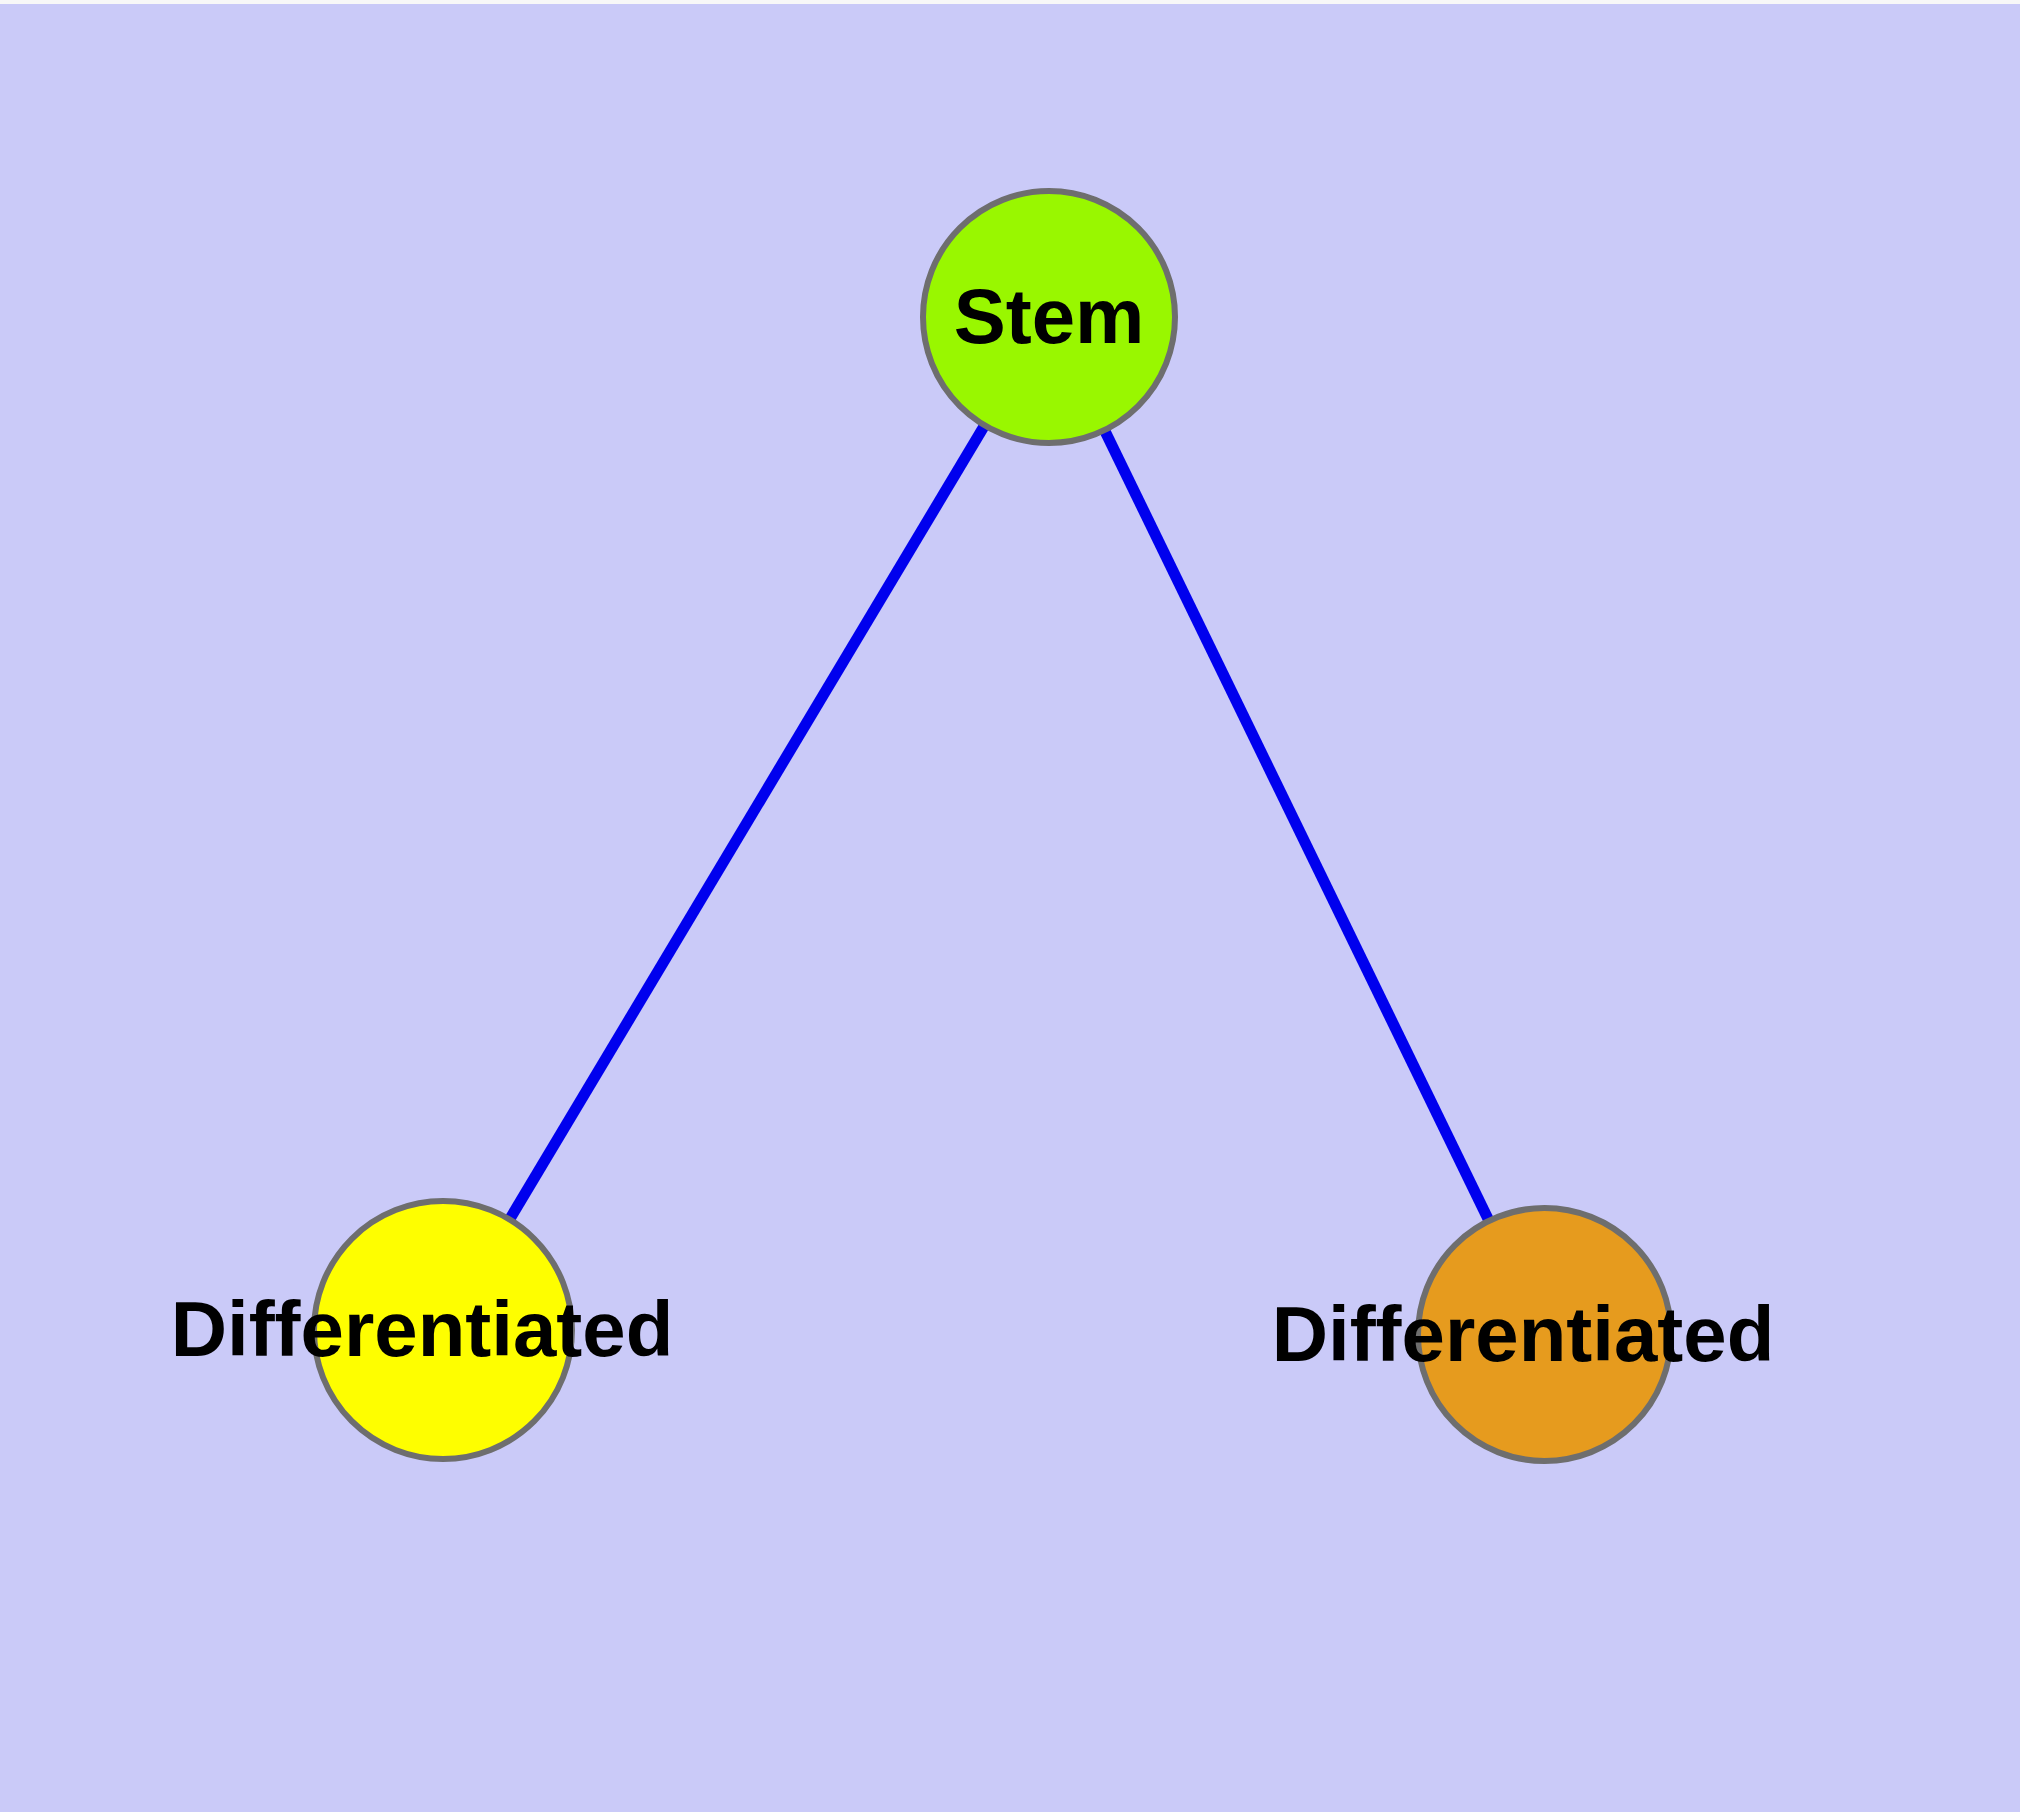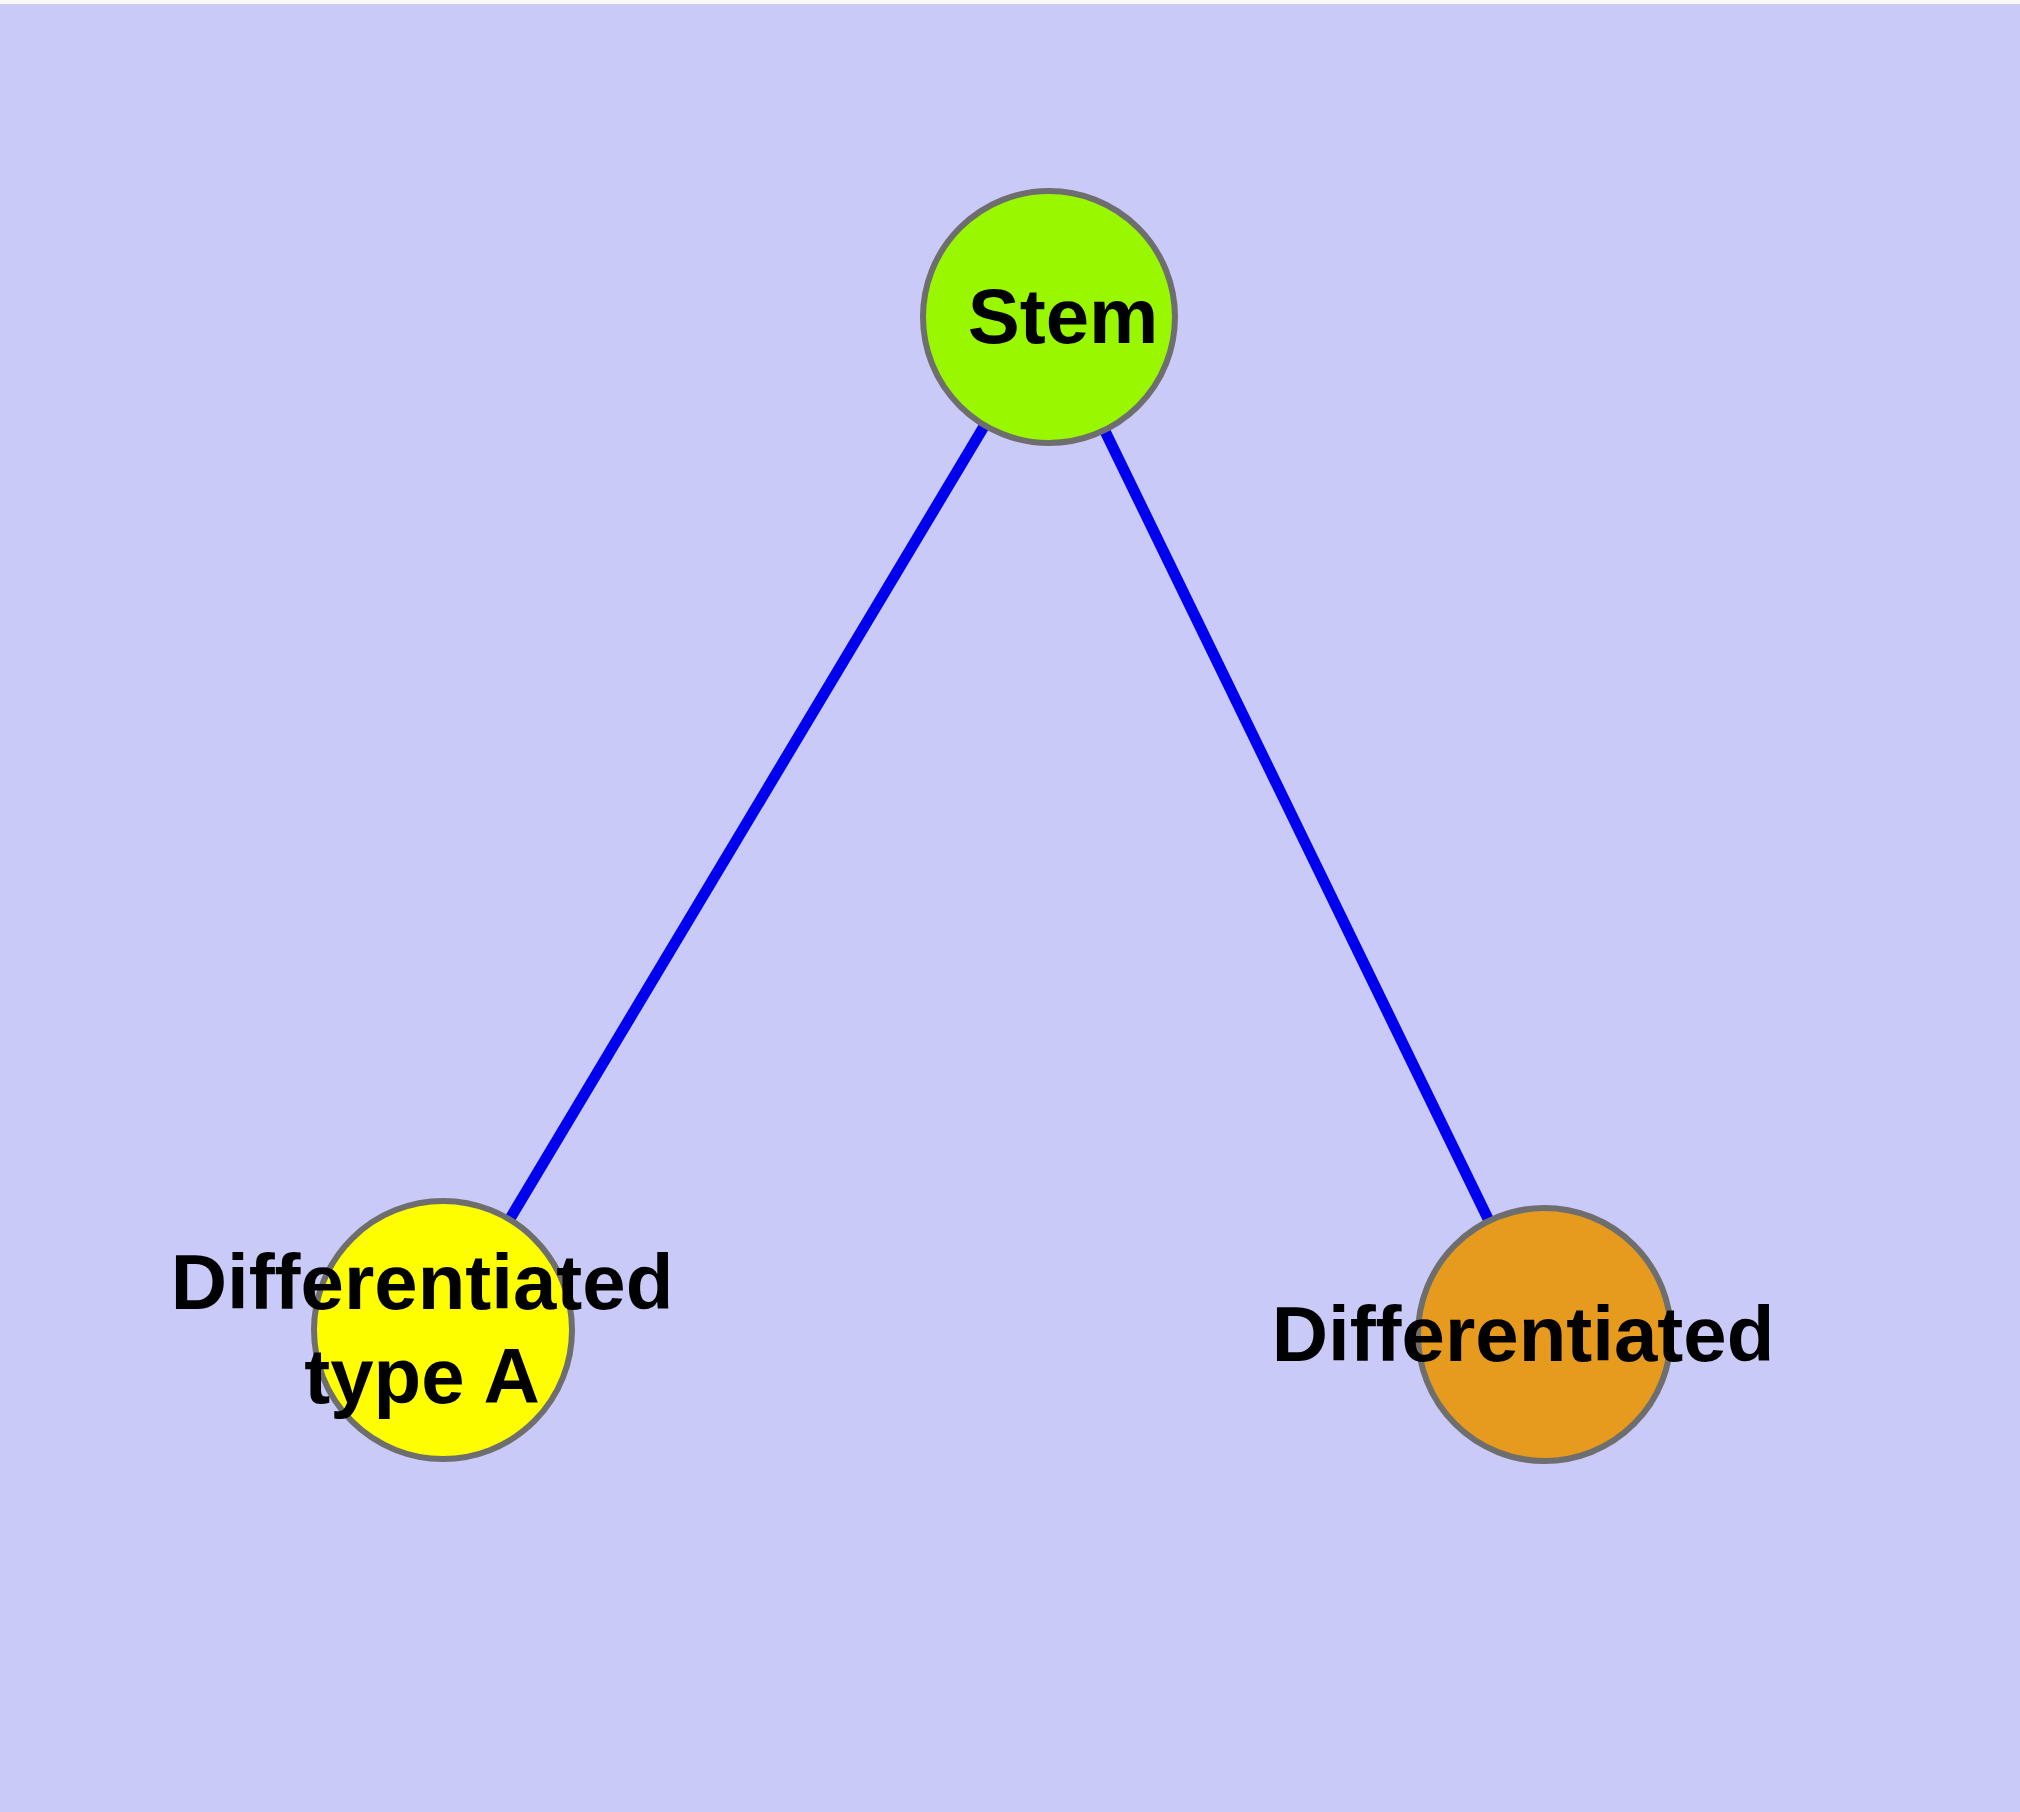--- a/index.html
+++ b/index.html
@@ -62,30 +62,29 @@
 
   <div class="top-strip" style="background: rgb(248, 248, 248);"></div>
 
   <svg class="edge-layer" width="2021" height="1812" viewBox="0 0 2384 2138">
     <line x1="1238" y1="374" x2="523" y2="1569" stroke="#0000EE" stroke-width="13"></line>
     <line x1="1238" y1="374" x2="1822" y2="1575" stroke="#0000EE" stroke-width="13"></line>
   </svg>
 
   <div>
     <div class="node-circle" style="left: 920px; top: 188px; height: 258px; width: 258px; background: rgb(153, 247, 0); border-color: rgb(110, 110, 110);"></div>
-    <div class="node-label" style="left: 1049px; top: 317px; color: rgb(0, 0, 0); margin-left: 14px;">
+    <div class="node-label" style="left: 1049px; top: 317px; color: rgb(0, 0, 0);">
       <span>Stem</span>
     </div>
   </div>
 
   <div>
     <div class="node-circle" style="left: 311px; top: 1198px; height: 264px; width: 264px; background: rgb(254, 254, 0); border-color: rgb(110, 110, 110);"></div>
     <div class="node-label" style="left: 422px; top: 1330px; color: rgb(0, 0, 0);">
       <span>Differentiated</span>
-      <span>type A</span>
     </div>
   </div>
 
   <div>
     <div class="node-circle" style="left: 1415px; top: 1205px; height: 259px; width: 259px; background: rgb(230, 155, 30); border-color: rgb(110, 110, 110);"></div>
     <div class="node-label" style="left: 1523px; top: 1335px; color: rgb(0, 0, 0);">
       <span>Differentiated</span>
     </div>
   </div>
 

